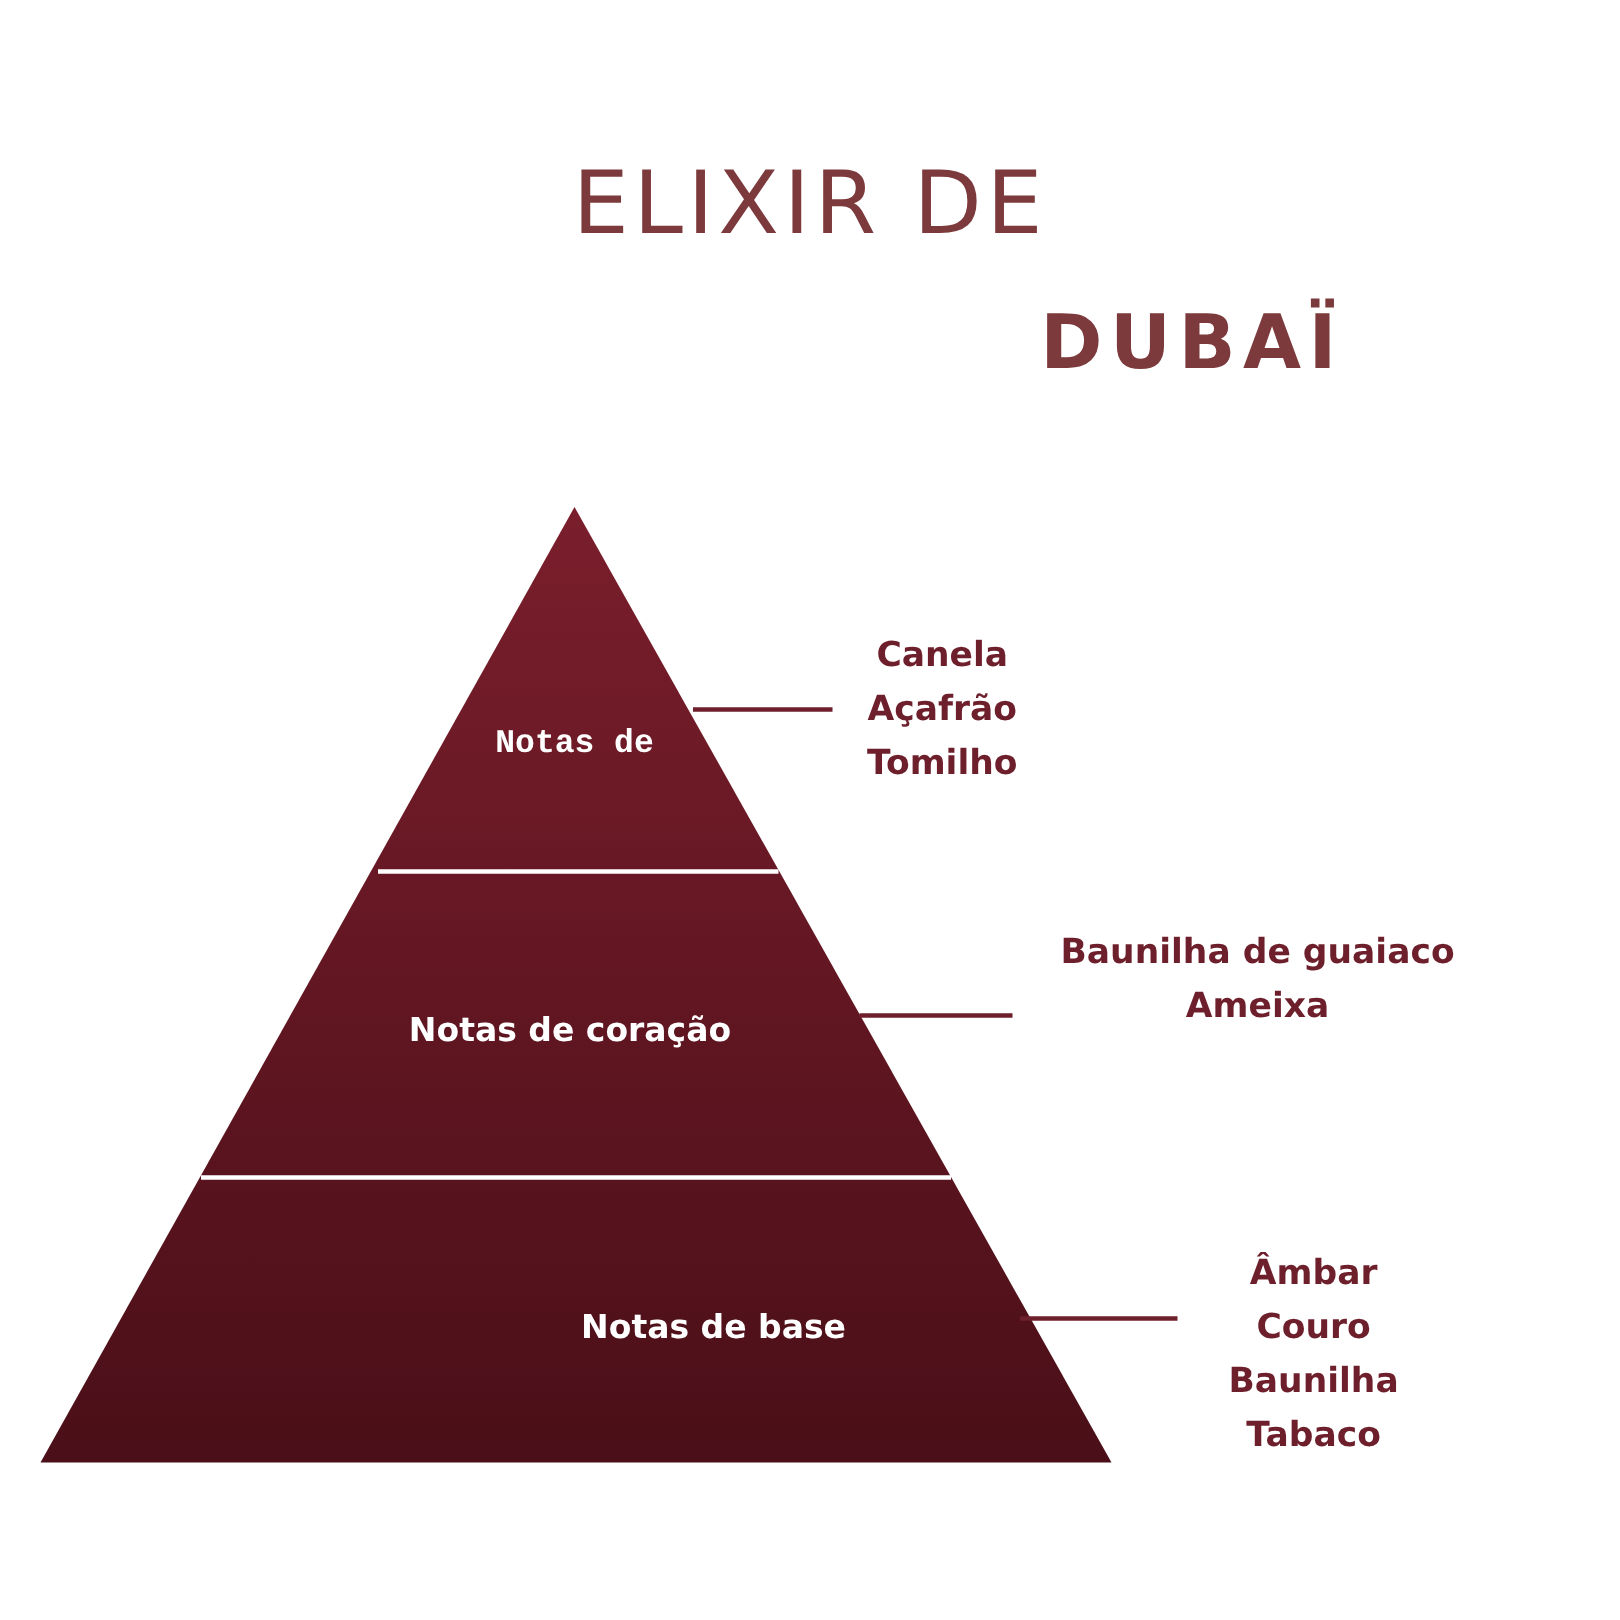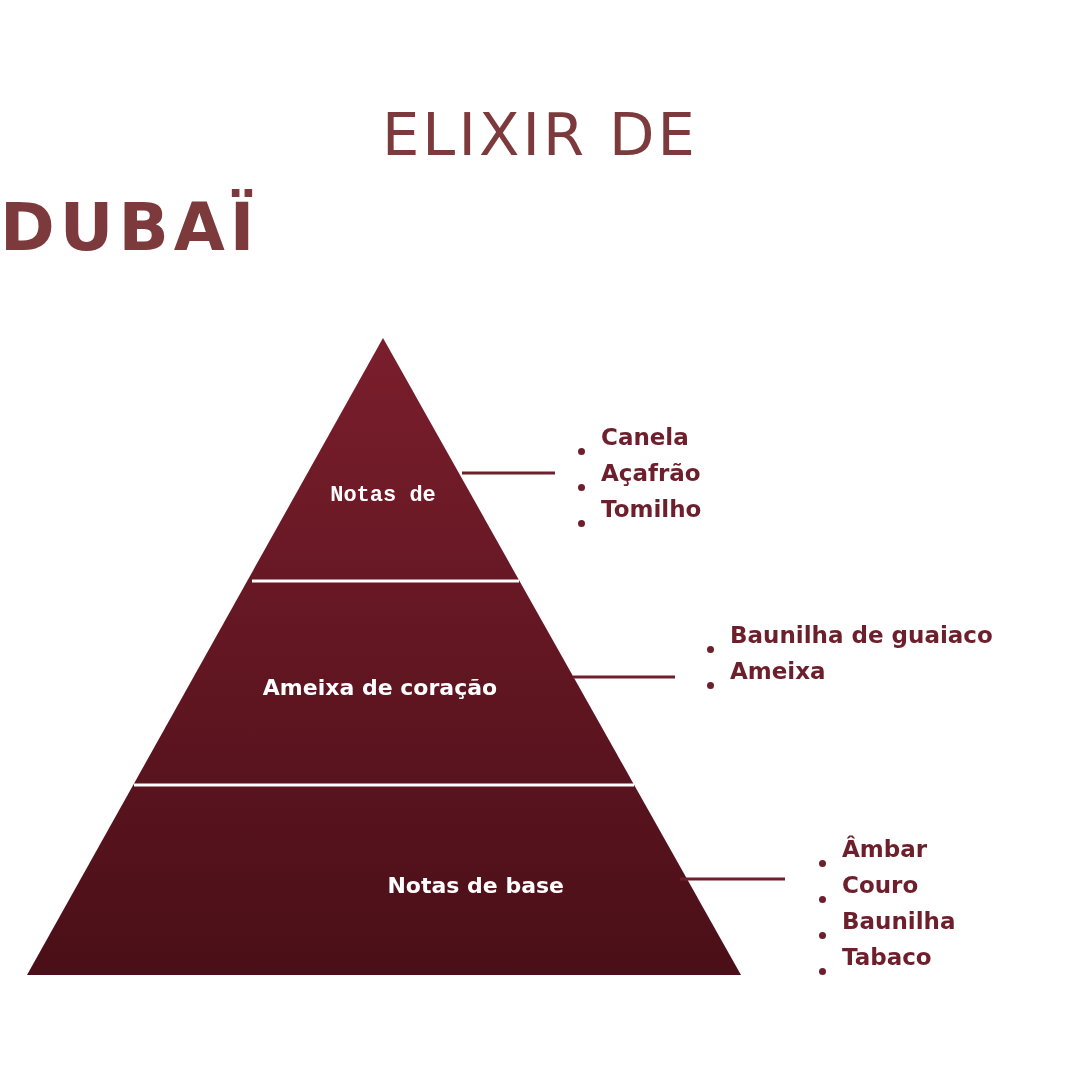--- a/index.html
+++ b/index.html
@@ -1,23 +1,23 @@
 <!DOCTYPE html>
 <html><head>
   <meta charset="utf-8">
   <style>
     html, body { margin: 0; padding: 0; background: #ffffff; }
     body { width: 1080px; height: 1080px; position: relative; overflow: hidden; font-family: "DejaVu Sans", sans-serif; }
     .title-wrap { position: absolute; left: 0; top: 100px; width: 1080px; text-align: center; color: #7d3a3c; }
     .title-line1 { position: absolute; left: 0; top: 0; width: 1080px; text-align: center; font-family: "DejaVu Sans", sans-serif; font-weight: normal; font-size: 58px; letter-spacing: 3px; line-height: 70px; transform: scaleX(1.02); }
-    .title-line2 { position: absolute; left: 0; top: 90px; width: 896px; text-align: left; font-family: "DejaVu Sans", sans-serif; font-weight: bold; font-size: 66px; letter-spacing: 5px; line-height: 76px; }
+    .title-line2 { position: absolute; left: 0; top: 90px; width: 896px; text-align: right; font-family: "DejaVu Sans", sans-serif; font-weight: bold; font-size: 50px; letter-spacing: 5px; line-height: 76px; }
     svg.pyramid { position: absolute; left: 0; top: 0; }
     .tier-label { position: absolute; color: #ffffff; font-weight: bold; font-size: 22px; text-align: center; line-height: 36px; font-family: "DejaVu Sans", sans-serif; }
     .notes { position: absolute; margin: 0; padding: 0; list-style: none; color: #6e1f2c; font-weight: bold; font-size: 23px; font-family: "DejaVu Sans", sans-serif; }
-    .notes li { height: 36px; line-height: 36px; white-space: nowrap; display: flex; align-items: flex-end; }
+    .notes li { height: 36px; line-height: 36px; white-space: nowrap; display: flex; align-items: center; flex-direction: column; }
     .bullet { display: inline-block; width: 7px; height: 7px; border-radius: 50%; background: #6e1f2c; margin-right: 16px; }
   </style>
 </head>
 <body>
 
 <div class="title-wrap">
   <div class="title-line1">ELIXIR DE</div>
   <div class="title-line2">DUBAÏ</div>
 </div>
 
@@ -33,21 +33,21 @@
   <line x1="134" y1="785" x2="634" y2="785" stroke="#ffffff" stroke-width="3"></line>
   <line x1="462" y1="473" x2="555" y2="473" stroke="#6e1f2c" stroke-width="3"></line>
   <line x1="573" y1="677" x2="675" y2="677" stroke="#6e1f2c" stroke-width="3"></line>
   <line x1="680" y1="879" x2="785" y2="879" stroke="#6e1f2c" stroke-width="3"></line>
 </svg>
 
 <div class="tier-label" style="left:283px; top:478px; width:200px;font-family:Liberation Mono, monospace;">
   <div>Notas de</div>
 </div>
 <div class="tier-label" style="left:200px; top:670px; width:360px;">
-  <div>Ameixa de coração</div>
+  <div>Notas de coração</div>
 </div>
 <div class="tier-label" style="left:200px; top:868px; width:364px;text-align:right;">
   <div>Notas de base</div>
 </div>
 
 <ul class="notes" style="left:578px; top:419px;">
   <li>
       <span class="bullet"></span>
       <span>Canela</span>
     </li>

